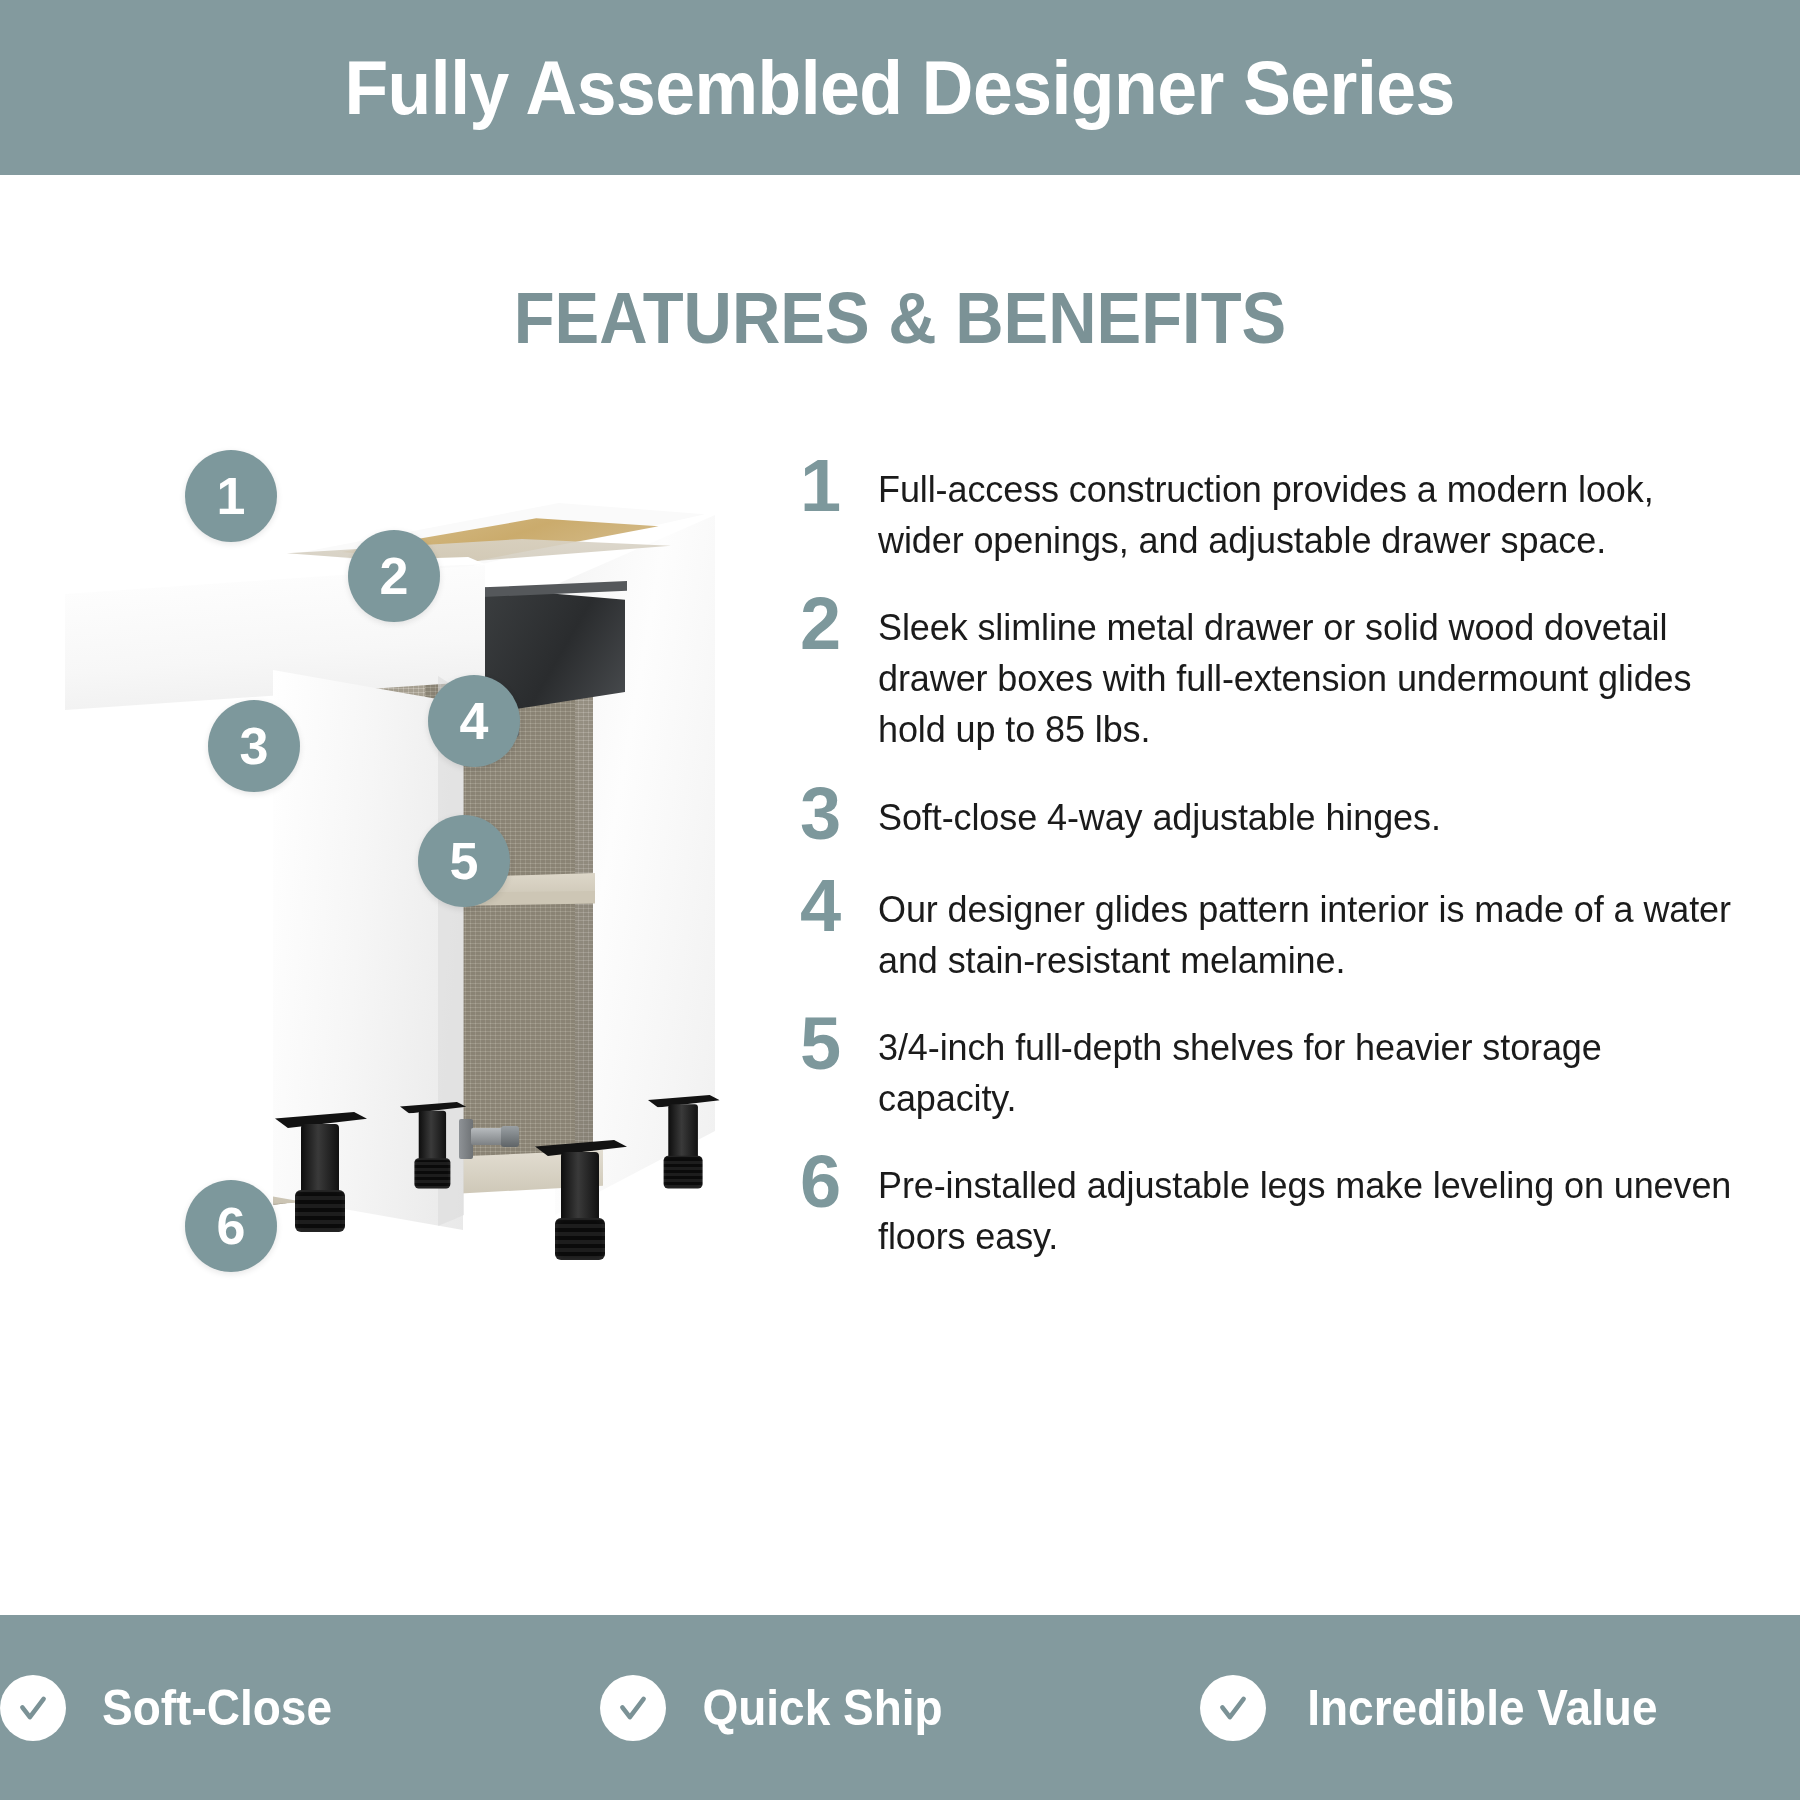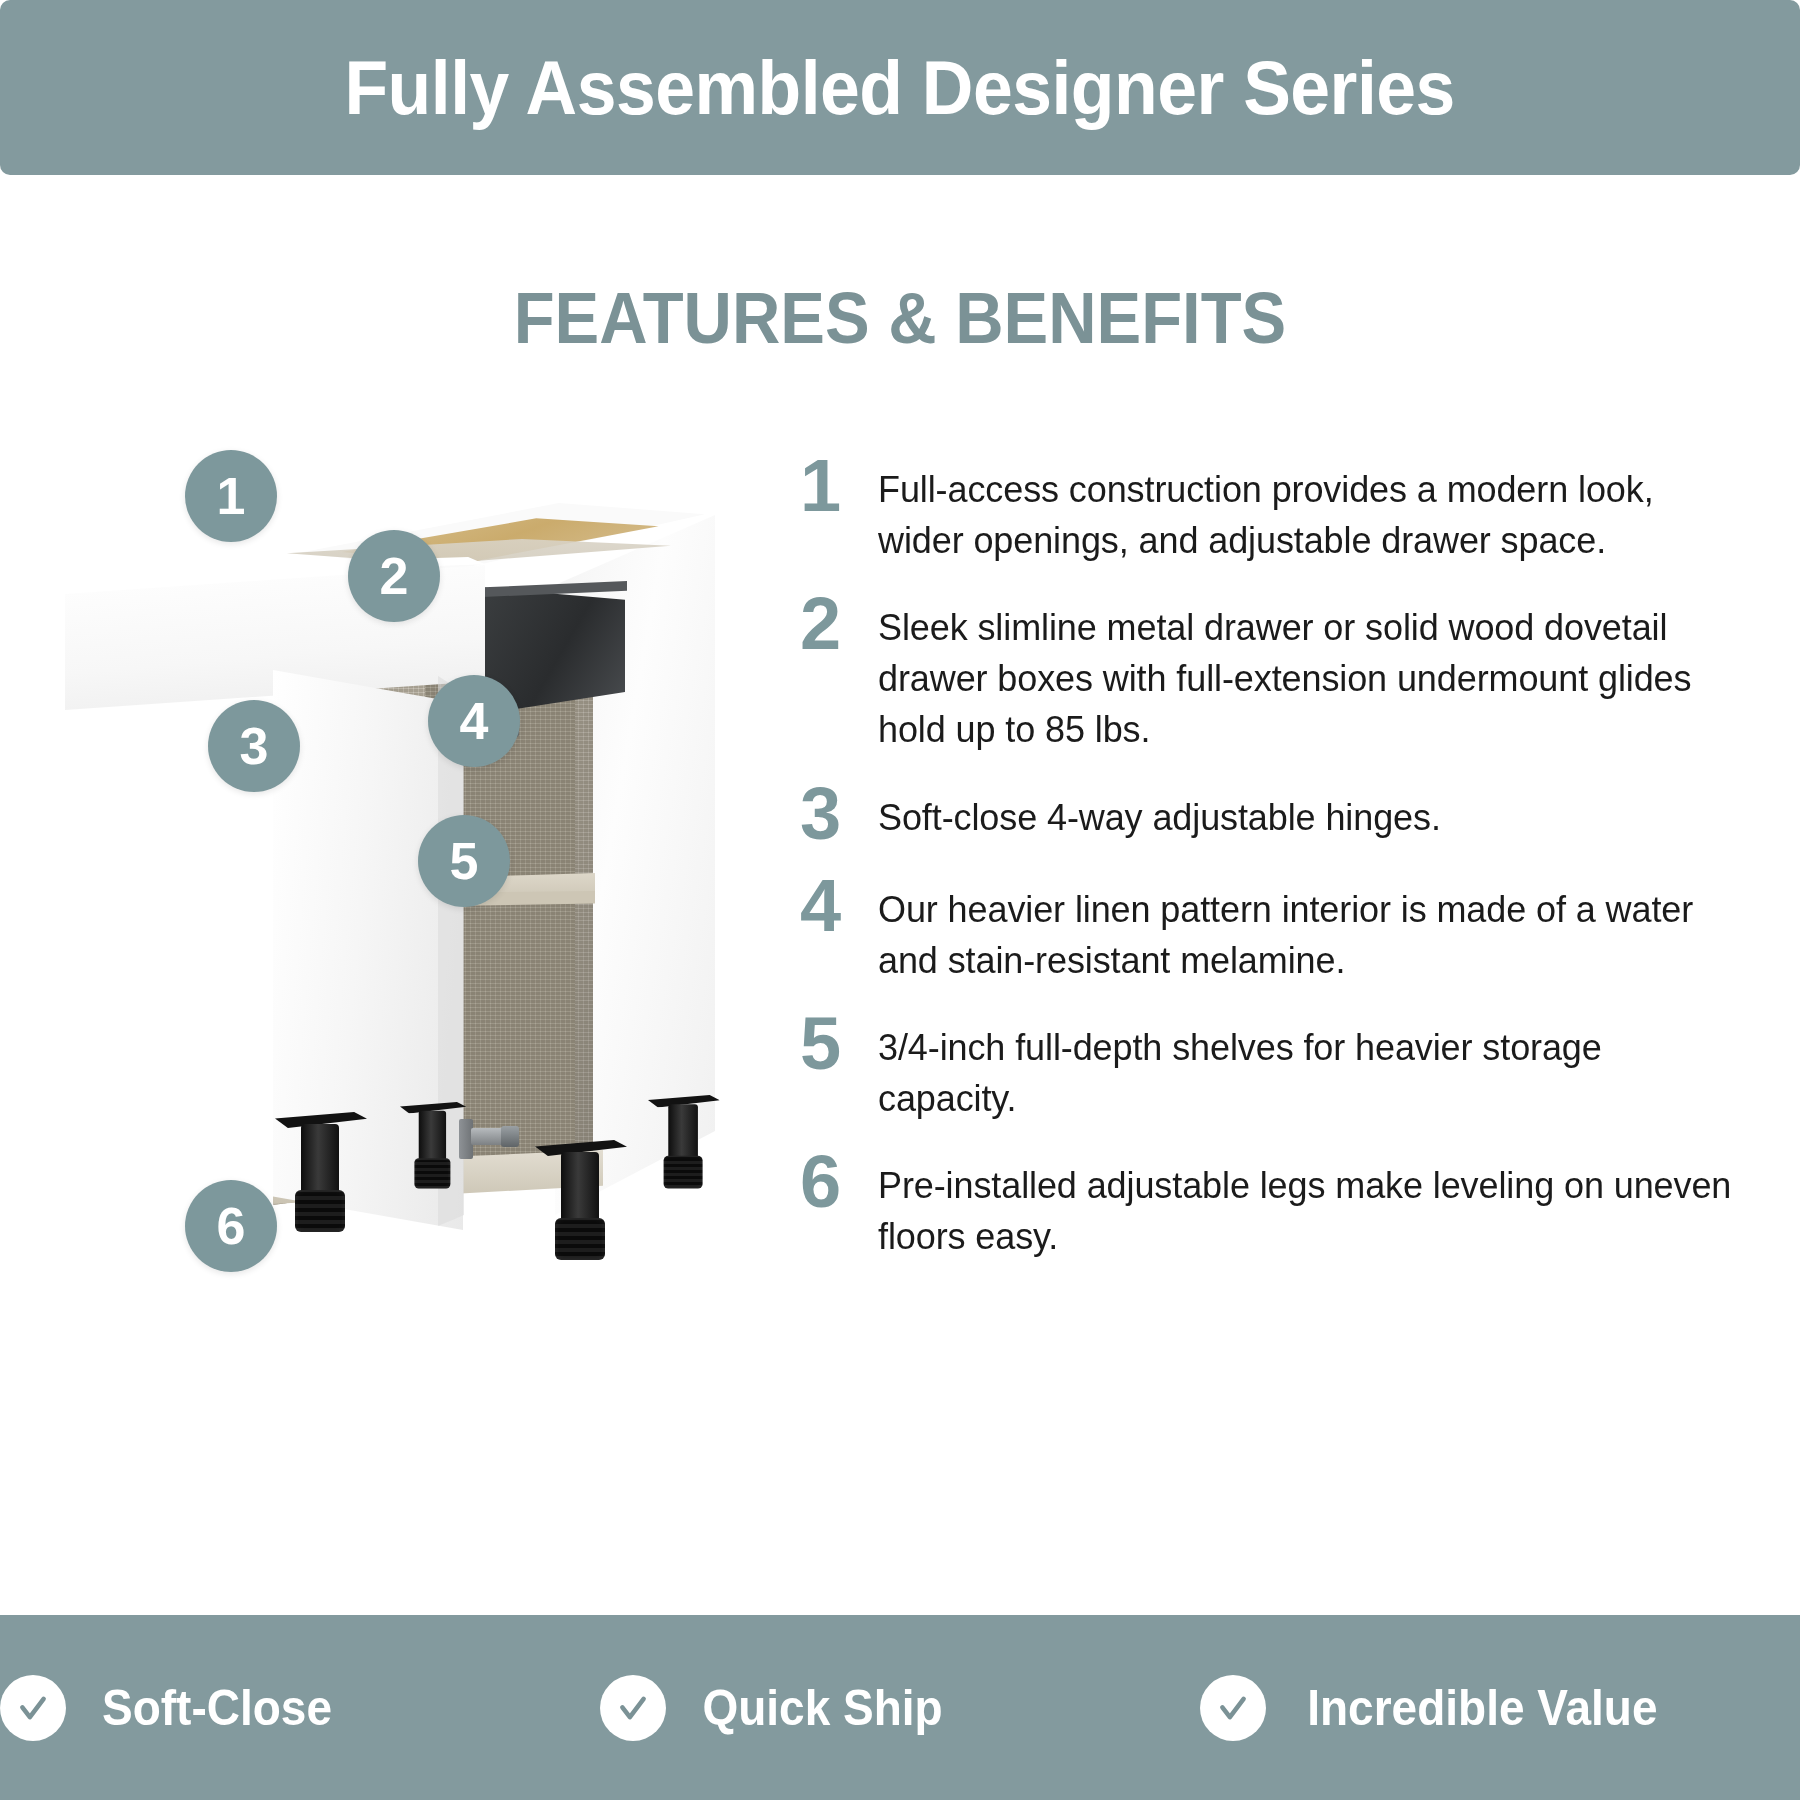--- a/index.html
+++ b/index.html
@@ -9,21 +9,21 @@
     font-family:"Liberation Sans", sans-serif;
     background:#ffffff;
     position:relative;
     overflow:hidden;
   }
 
   
   .header-bar{
     position:absolute; left:0; top:0; width:1800px; height:175px;
     background:#839a9e;
-    display:flex; align-items:center; justify-content:center;border-radius:10px;
+    display:flex; align-items:center; justify-content:center;
   }
   .header-title{
     color:#ffffff;
     font-family:"Liberation Sans", sans-serif;
     font-weight:700;
     font-size:76px;
     letter-spacing:-0.5px;
     transform:scaleX(0.94);
     white-space:nowrap;
     line-height:1;
@@ -355,21 +355,21 @@
     <div class="feature-text">Sleek slimline metal drawer or solid wood dovetail drawer boxes with full-extension undermount glides hold up to 85 lbs.</div>
   </div>
 
   <div class="feature-row">
     <div class="feature-num">3</div>
     <div class="feature-text">Soft-close 4-way adjustable hinges.</div>
   </div>
 
   <div class="feature-row">
     <div class="feature-num">4</div>
-    <div class="feature-text">Our heavier linen pattern interior is made of a water and stain-resistant melamine.</div>
+    <div class="feature-text">Our designer glides pattern interior is made of a water and stain-resistant melamine.</div>
   </div>
 
   <div class="feature-row">
     <div class="feature-num">5</div>
     <div class="feature-text">3/4-inch full-depth shelves for heavier storage capacity.</div>
   </div>
 
   <div class="feature-row">
     <div class="feature-num">6</div>
     <div class="feature-text">Pre-installed adjustable legs make leveling on uneven floors easy.</div>

